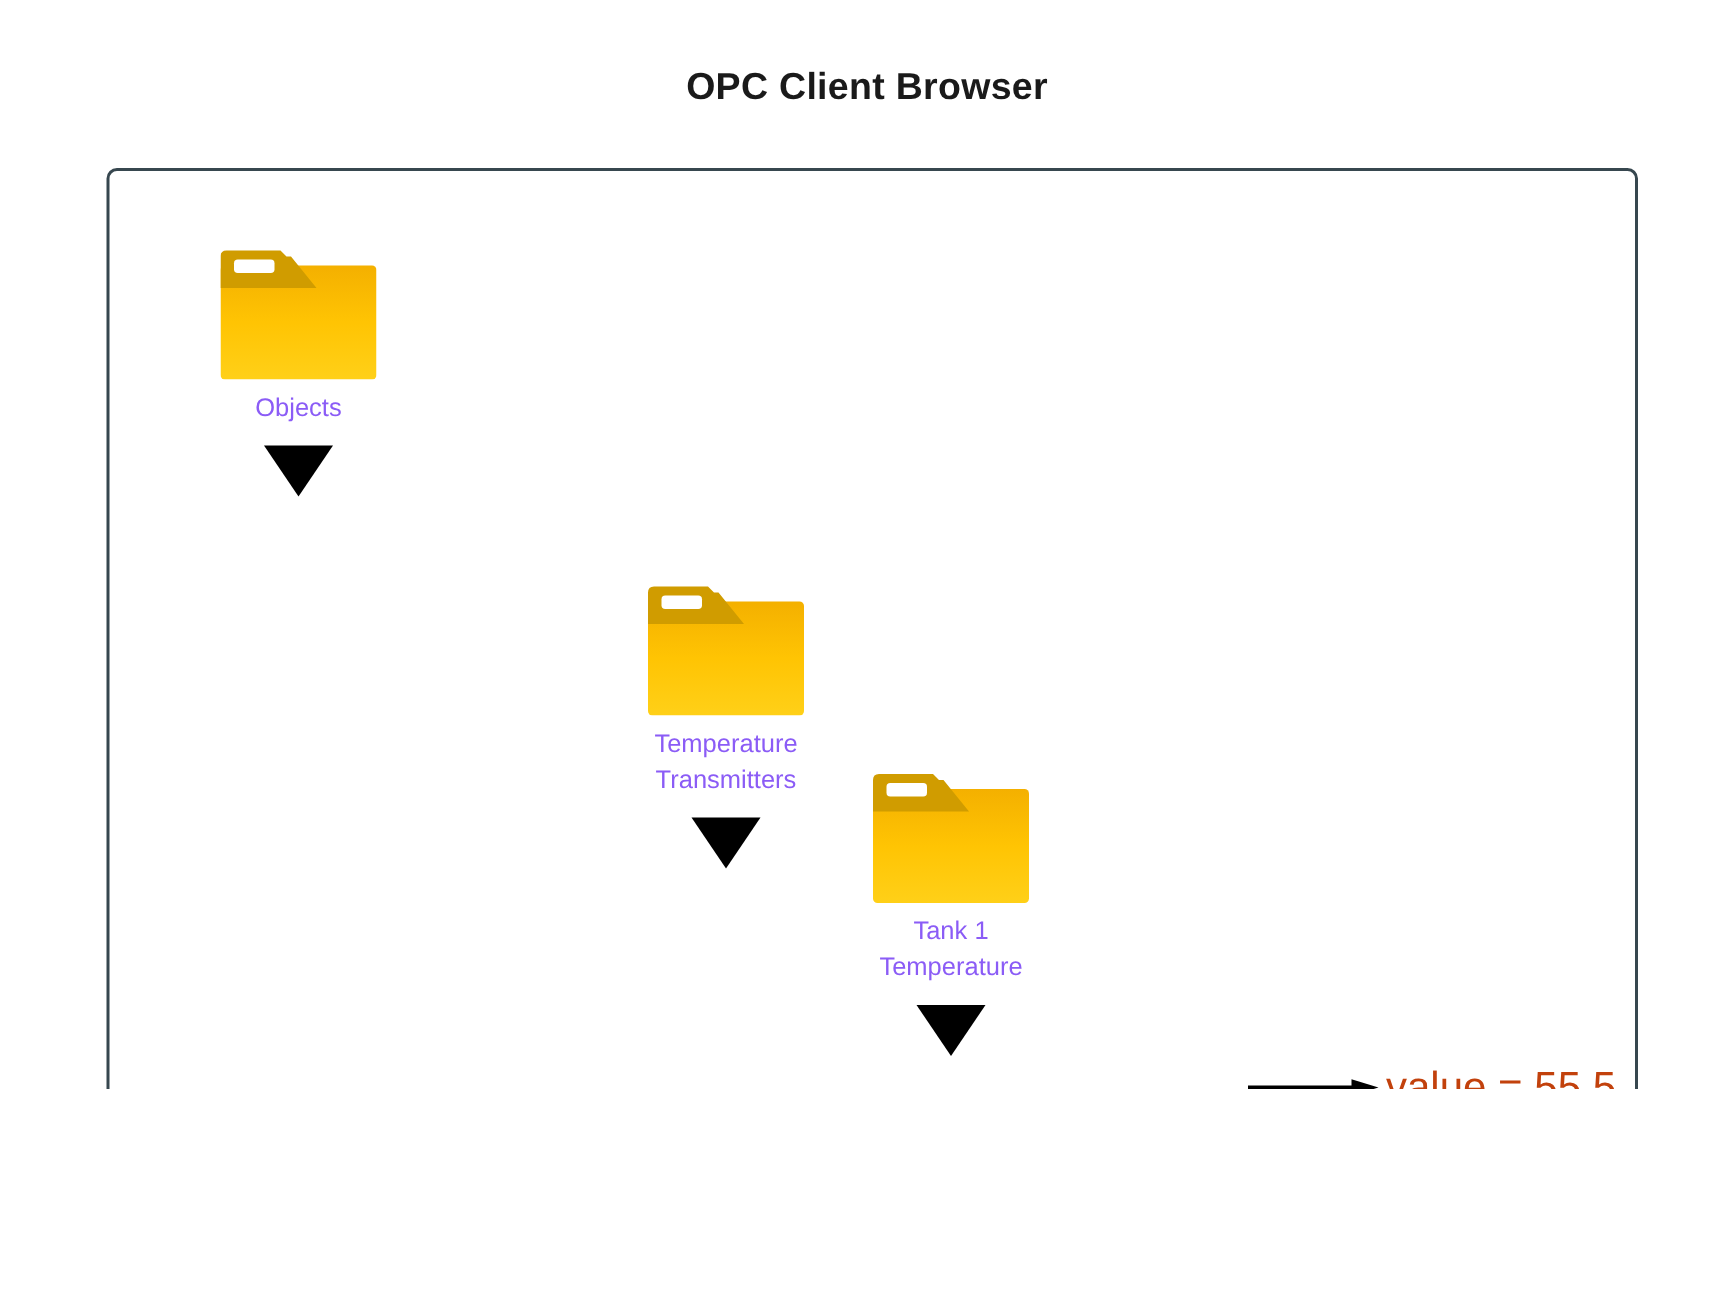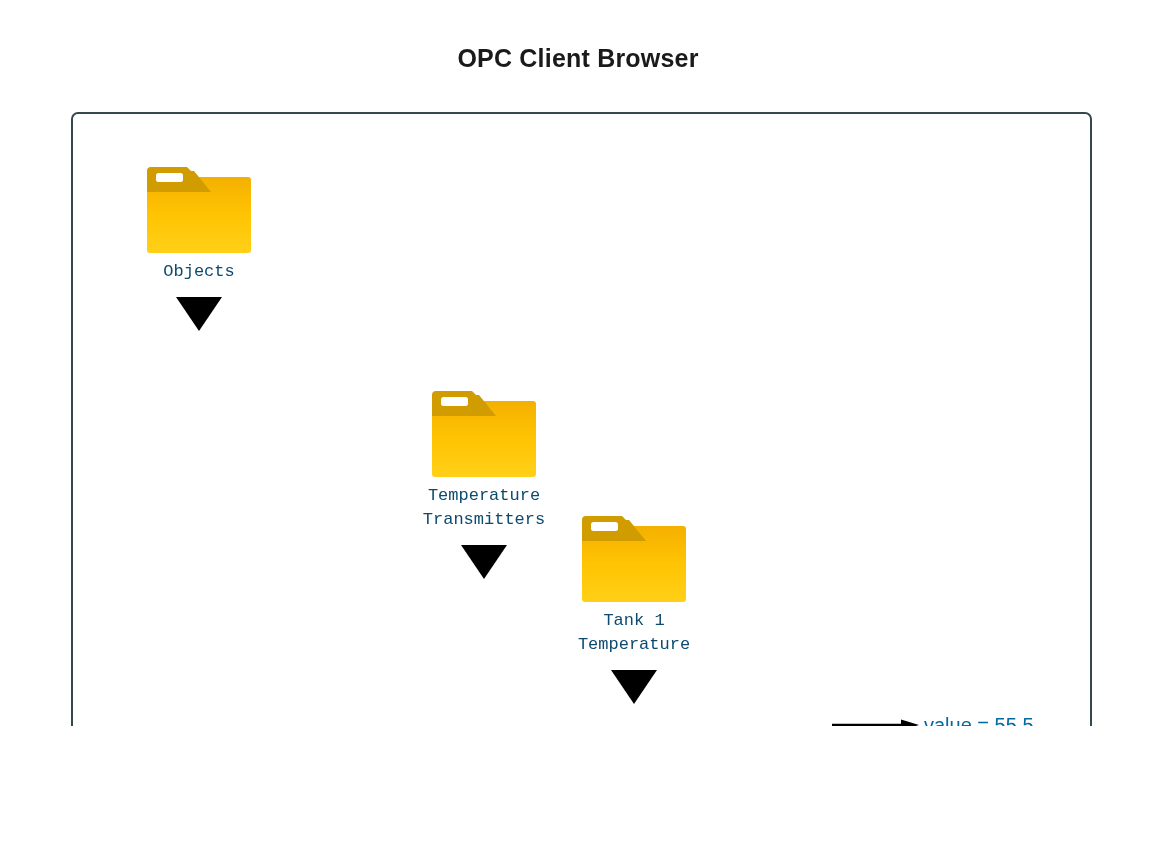--- a/index.html
+++ b/index.html
@@ -44,23 +44,22 @@
     text-align: center;
   }
   .node svg.folder {
     display: block;
     margin: 0 auto;
   }
   .node .label {
     margin-top: 7px;
     font-size: 17px;
     line-height: 24px;
-    color: #0c4a6e;
+    color: #8b5cf6;
     white-space: pre-line;
-    font-family: Liberation Mono, monospace;
   }
   .tri {
     width: 0;
     height: 0;
     margin: 13px auto 0 auto;
     border-left: 23px solid transparent;
     border-right: 23px solid transparent;
     border-top: 34px solid #000000;
   }
   .n1 { left: 119px; top: 166px; }
@@ -70,23 +69,23 @@
   .n5 { left: 699px; top: 643px; }
   .value-arrow {
     position: absolute;
     left: 830px;
     top: 717px;
   }
   .value-text {
     position: absolute;
     left: 924px;
     top: 712px;
-    font-size: 20px;
+    font-size: 28px;
     line-height: 26px;
-    color: #0369a1;
+    color: #c2410c;
   }
 </style>
 </head>
 <body>
 
 <div class="page">
 
   <h1 class="title">OPC Client Browser</h1>
 
   <div class="diagram-box"></div>

